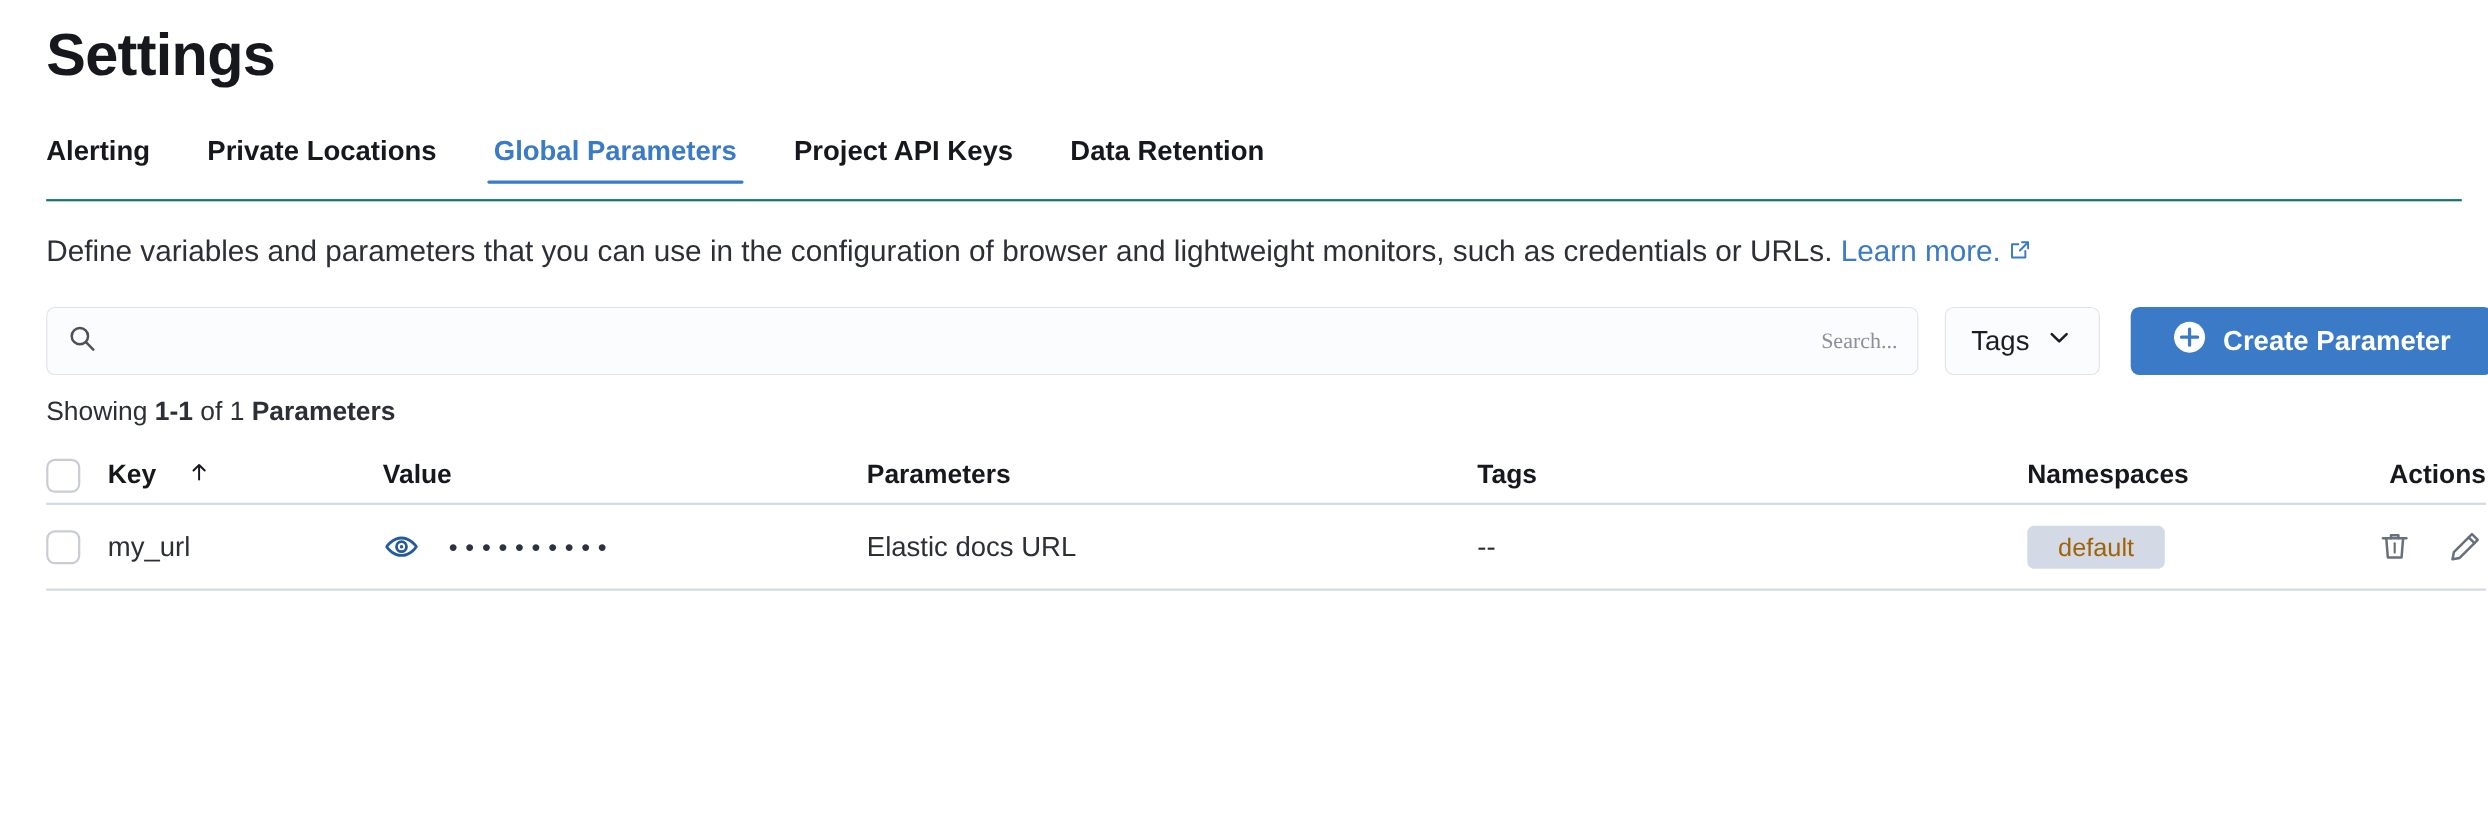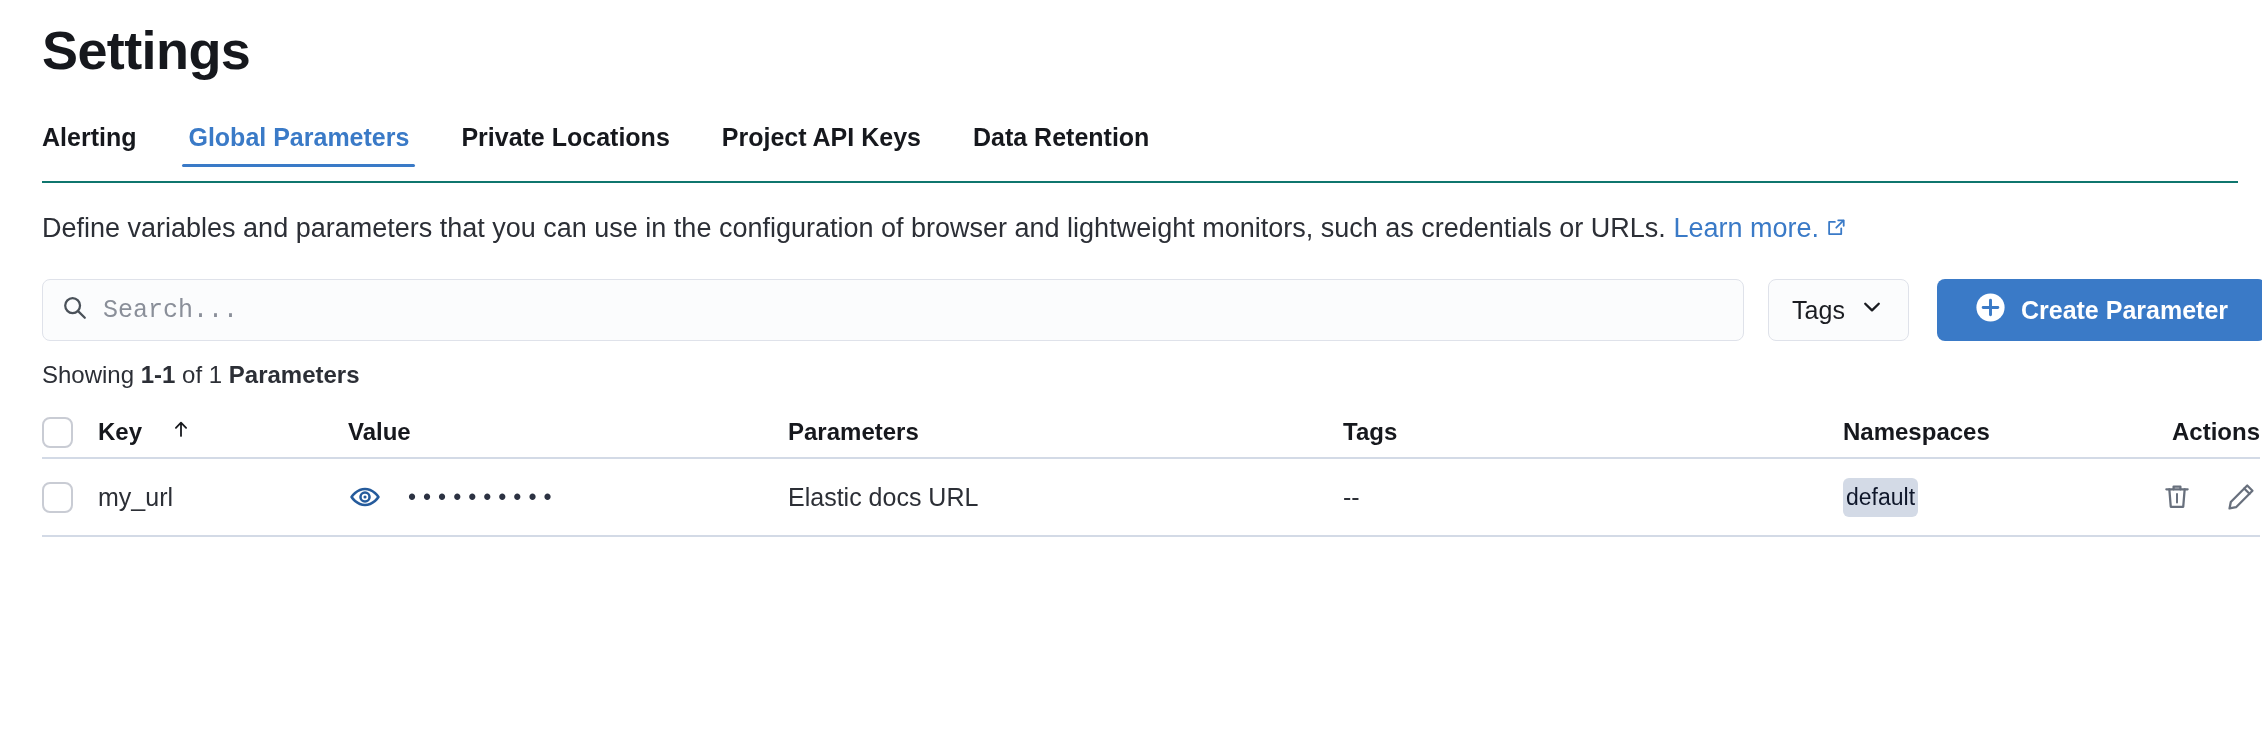--- a/index.html
+++ b/index.html
@@ -109,26 +109,27 @@
     display: flex;
     align-items: center;
     padding: 0 18px;
     gap: 14px;
     cursor: text;
   }
   .search-input {
     border: none;
     outline: none;
     background: transparent;
-    font-size: 25px;
-    font-family: Liberation Mono, monospace;
+    font-size: 20px;
+    font-family: Liberation Serif, serif;
     color: #343741;
     width: 100%;
     height: 100%;
     padding: 0;
+    text-align: right;
   }
   .search-input::placeholder { color: #8a8f99; opacity: 1; }
 
   .tags-btn {
     margin-left: 24px;
     flex: 0 0 141px;
     height: 62px;
     border: 1px solid #dfe2ea;
     border-radius: 8px;
     background: #fbfcfd;
@@ -216,23 +217,23 @@
   .dots {
     letter-spacing: 7px;
     font-size: 23px;
     color: #2c3242;
     line-height: 1;
   }
 
   .badge {
     display: inline-block;
     background: #d3dae6;
-    color: #0f172a;
+    color: #a16207;
     border-radius: 6px;
-    padding: 7px 3px;
+    padding: 7px 28px;
     font-size: 23px;
     font-weight: 400;
     line-height: 1.1;
   }
 
   .icon-btn {
     cursor: pointer;
     display: inline-flex;
     align-items: center;
     justify-content: center;
@@ -242,22 +243,22 @@
 </style>
 </head>
 <body>
 
 <div class="page">
 
   <h1 class="page-title">Settings</h1>
 
   <div class="tabs">
     <button class="tab">Alerting</button>
+    <button class="tab">Private Locations</button>
     <button class="tab active">Global Parameters</button>
-    <button class="tab">Private Locations</button>
     <button class="tab">Project API Keys</button>
     <button class="tab">Data Retention</button>
   </div>
 
   <div class="description">
     <span>Define variables and parameters that you can use in the configuration of browser and lightweight monitors, such as credentials or URLs. </span><a class="link" href="#">Learn more.</a><span class="ext-icon"><svg width="22" height="22" viewBox="0 0 16 16" fill="none" xmlns="http://www.w3.org/2000/svg">
           <path d="M3 3.6h4.2M3 3.6v8.8h8.8V8.2" stroke="#3a7ac7" stroke-width="1.3" stroke-linecap="round" stroke-linejoin="round"></path>
           <path d="M9.6 2.4h4v4" stroke="#3a7ac7" stroke-width="1.3" stroke-linecap="round" stroke-linejoin="round"></path>
           <path d="M13.3 2.7L8.2 7.8" stroke="#3a7ac7" stroke-width="1.3" stroke-linecap="round"></path>
         </svg></span>

